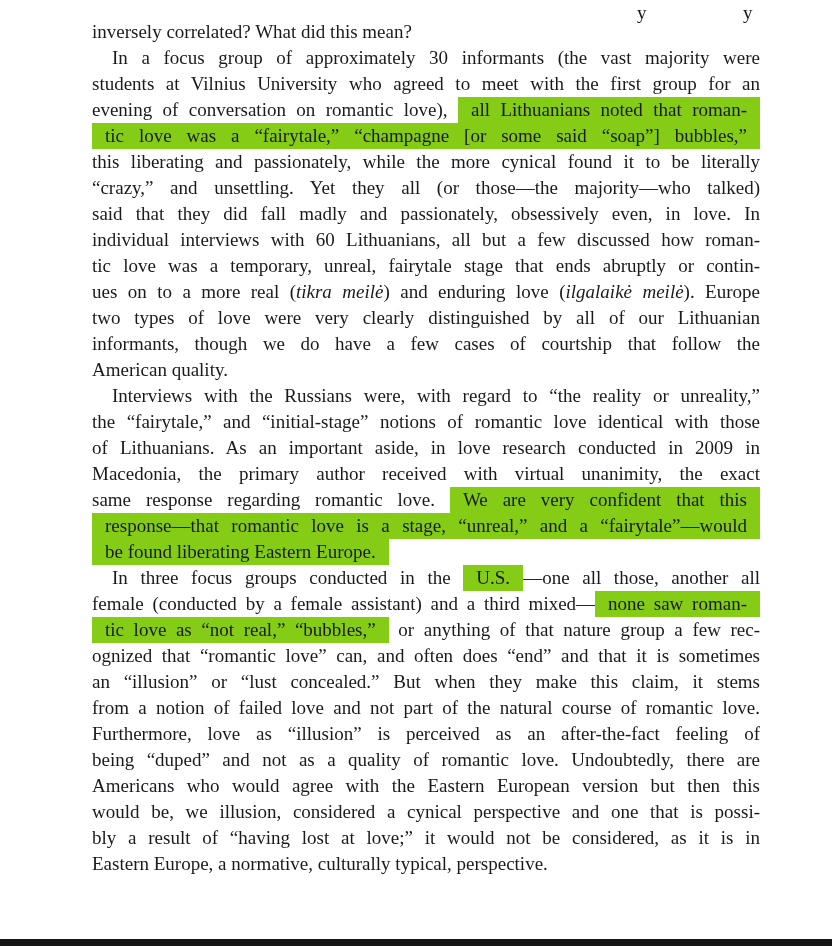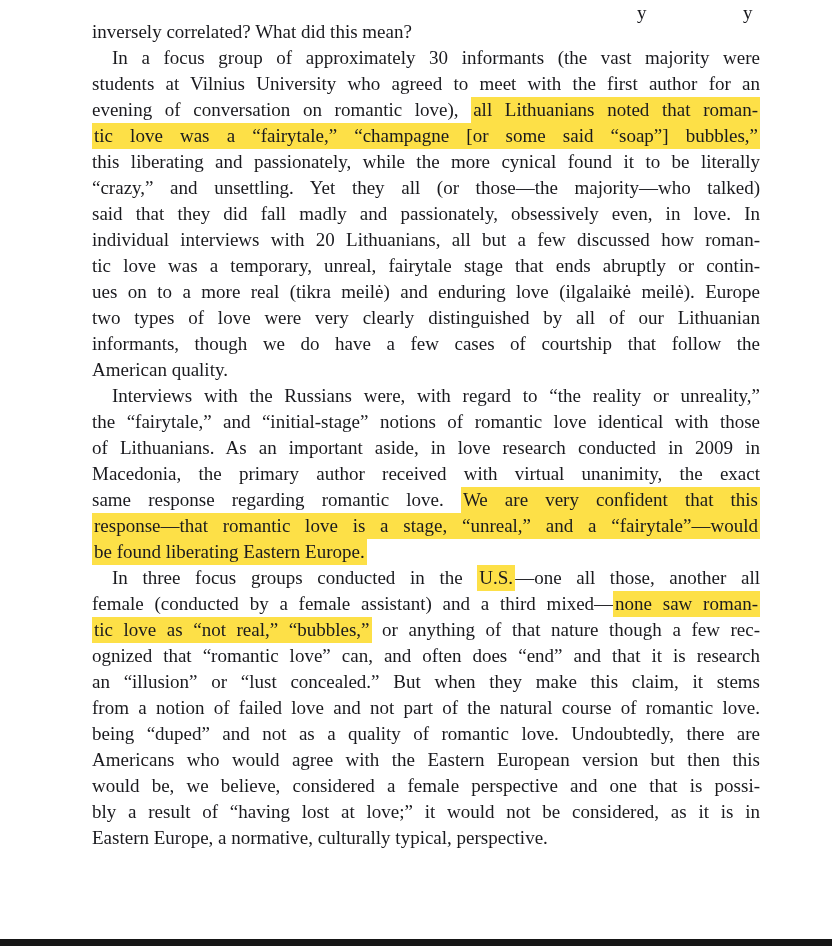--- a/index.html
+++ b/index.html
@@ -34,24 +34,25 @@
     text-align-last: justify;
   }
   .line.para-end {
     text-align: left;
     text-align-last: left;
   }
   .line.indent {
     padding-left: 20px;
   }
   .hl {
-    background: #fde047;
-    padding: 3px 2px;
+    background: #84cc16;
+    padding: 3px 13px;
   }
   .it {
+    font-style: italic;
   }
   .prev-line-frag {
     position: absolute;
     top: -16px;
     color: #1a1a1e;
     font-size: 19px;
     line-height: 19px;
   }
   .bottom-bar {
     position: absolute;
@@ -64,45 +65,46 @@
 </style>
 </head>
 <body>
 
 <div class="page">
   <div class="text-column">
       <span class="prev-line-frag" style="left: 545px;">y</span>
       <span class="prev-line-frag" style="left: 651px;">y</span>
       <div class="line para-end"><span>inversely correlated? What did this mean?</span></div>
       <div class="line indent"><span>In a focus group of approximately 30 informants (the vast majority were</span></div>
-      <div class="line"><span>students at Vilnius University who agreed to meet with the first author for an</span></div>
+      <div class="line"><span>students at Vilnius University who agreed to meet with the first group for an</span></div>
       <div class="line"><span>evening of conversation on romantic love), </span><span class="hl">all Lithuanians noted that roman-</span></div>
       <div class="line"><span class="hl">tic love was a “fairytale,” “champagne [or some said “soap”] bubbles,”</span></div>
       <div class="line"><span>this liberating and passionately, while the more cynical found it to be literally</span></div>
       <div class="line"><span>“crazy,” and unsettling. Yet they all (or those—the majority—who talked)</span></div>
       <div class="line"><span>said that they did fall madly and passionately, obsessively even, in love. In</span></div>
-      <div class="line"><span>individual interviews with 20 Lithuanians, all but a few discussed how roman-</span></div>
+      <div class="line"><span>individual interviews with 60 Lithuanians, all but a few discussed how roman-</span></div>
       <div class="line"><span>tic love was a temporary, unreal, fairytale stage that ends abruptly or contin-</span></div>
       <div class="line"><span>ues on to a more real (</span><span class="it">tikra meilė</span><span>) and enduring love (</span><span class="it">ilgalaikė meilė</span><span>). Europe</span></div>
       <div class="line"><span>two types of love were very clearly distinguished by all of our Lithuanian</span></div>
       <div class="line"><span>informants, though we do have a few cases of courtship that follow the</span></div>
       <div class="line para-end"><span>American quality.</span></div>
       <div class="line indent"><span>Interviews with the Russians were, with regard to “the reality or unreality,”</span></div>
       <div class="line"><span>the “fairytale,” and “initial-stage” notions of romantic love identical with those</span></div>
       <div class="line"><span>of Lithuanians. As an important aside, in love research conducted in 2009 in</span></div>
       <div class="line"><span>Macedonia, the primary author received with virtual unanimity, the exact</span></div>
       <div class="line"><span>same response regarding romantic love. </span><span class="hl">We are very confident that this</span></div>
       <div class="line"><span class="hl">response—that romantic love is a stage, “unreal,” and a “fairytale”—would</span></div>
       <div class="line para-end"><span class="hl">be found liberating Eastern Europe.</span></div>
       <div class="line indent"><span>In three focus groups conducted in the </span><span class="hl">U.S.</span><span>—one all those, another all</span></div>
       <div class="line"><span>female (conducted by a female assistant) and a third mixed—</span><span class="hl">none saw roman-</span></div>
-      <div class="line"><span class="hl">tic love as “not real,” “bubbles,”</span><span> or anything of that nature though a few rec-</span></div>
-      <div class="line"><span>ognized that “romantic love” can, and often does “end” and that it is research</span></div>
+      <div class="line"><span class="hl">tic love as “not real,” “bubbles,”</span><span> or anything of that nature group a few rec-</span></div>
+      <div class="line"><span>ognized that “romantic love” can, and often does “end” and that it is sometimes</span></div>
       <div class="line"><span>an “illusion” or “lust concealed.” But when they make this claim, it stems</span></div>
       <div class="line"><span>from a notion of failed love and not part of the natural course of romantic love.</span></div>
+      <div class="line"><span>Furthermore, love as “illusion” is perceived as an after-the-fact feeling of</span></div>
       <div class="line"><span>being “duped” and not as a quality of romantic love. Undoubtedly, there are</span></div>
       <div class="line"><span>Americans who would agree with the Eastern European version but then this</span></div>
-      <div class="line"><span>would be, we believe, considered a female perspective and one that is possi-</span></div>
+      <div class="line"><span>would be, we illusion, considered a cynical perspective and one that is possi-</span></div>
       <div class="line"><span>bly a result of “having lost at love;” it would not be considered, as it is in</span></div>
       <div class="line para-end"><span>Eastern Europe, a normative, culturally typical, perspective.</span></div>
     </div>
   <div class="bottom-bar"></div>
 </div>
 
 </body></html>

